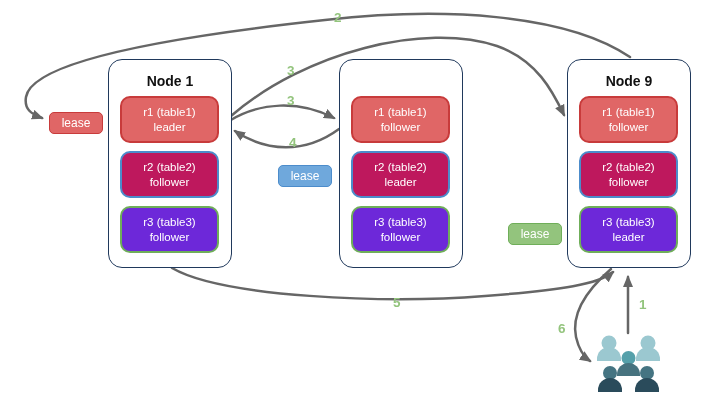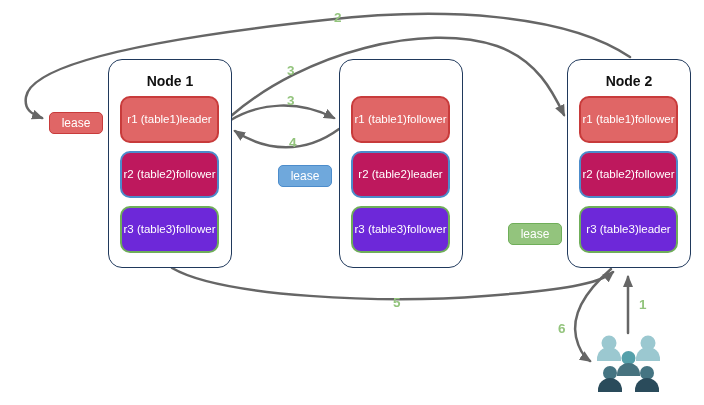--- a/index.html
+++ b/index.html
@@ -10,21 +10,21 @@
   .arrow-layer{position:absolute;left:0;top:0;width:704px;height:405px;pointer-events:none;}
   .node{
     position:absolute;top:59px;width:124px;height:209px;background:#ffffff;
     border:1.6px solid #20395c;border-radius:14px;box-sizing:border-box;
   }
   .node-title{
     text-align:center;margin-top:13px;font-weight:bold;font-size:14px;color:#111111;
   }
   .replica{
     position:absolute;left:11px;width:99px;height:47px;border-radius:10px;
-    color:#ffffff;display:flex;flex-direction:row;align-items:center;justify-content:center;
+    color:#ffffff;display:flex;flex-direction:column;align-items:center;justify-content:center;
     font-size:11.5px;line-height:1.3;border:2px solid transparent;box-sizing:border-box;text-align:center;
   }
   .replica.pos1{top:36px}
   .replica.pos2{top:91px}
   .replica.pos3{top:146px}
   .red{background:#e06666;border-color:#c83b3b}
   .blue{background:#be185d;border-color:#4c8ccb}
   .green{background:#6d28d9;border-color:#6fae59}
   .lease{
     position:absolute;width:54px;height:22px;border-radius:5px;color:#ffffff;
@@ -93,21 +93,21 @@
       <span>r2 (table2)</span>
       <span>leader</span>
     </div>
     <div class="replica green pos3">
       <span>r3 (table3)</span>
       <span>follower</span>
     </div>
   </div>
 
   <div class="node" style="left:567px">
-    <div class="node-title">Node 2</div>
+    <div class="node-title">Node 9</div>
     <div class="replica red pos1">
       <span>r1 (table1)</span>
       <span>follower</span>
     </div>
     <div class="replica blue pos2">
       <span>r2 (table2)</span>
       <span>follower</span>
     </div>
     <div class="replica green pos3">
       <span>r3 (table3)</span>

